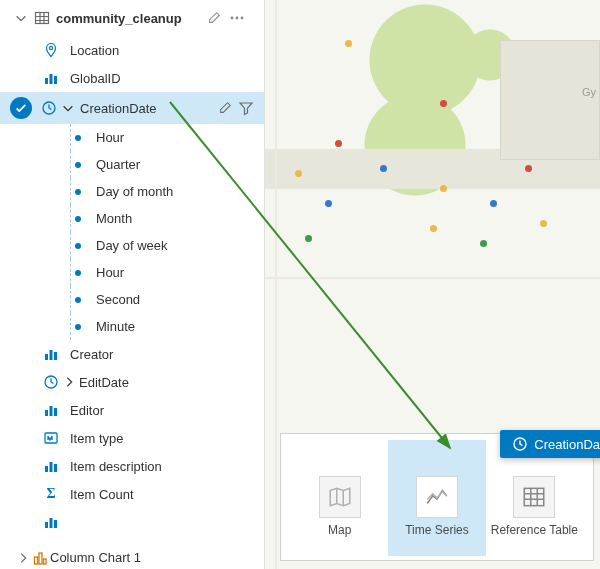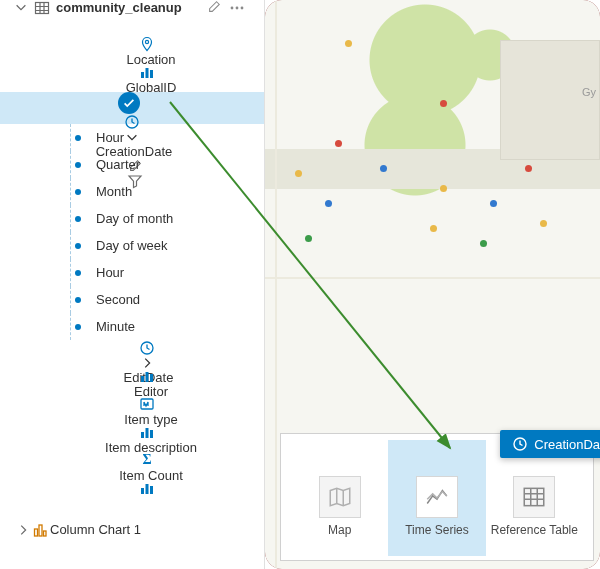--- a/index.html
+++ b/index.html
@@ -16,35 +16,34 @@
   .container { display: flex; height: 100%; }
   .sidebar {
     width: 265px;
     background: #fff;
     border-right: 1px solid #e0e0e0;
     overflow: hidden;
     position: relative;
   }
   .layer-header {
     display: flex;
-    align-items: flex-start;
+    align-items: center;
     height: 36px;
     padding: 0 19px 0 14px;
   }
   .layer-header .name { flex: 1; margin-left: 6px; font-weight: 600; color: #323232; }
   .row-action { color: #777; margin-left: 8px; display:flex; align-items:center; }
   .tree { padding-bottom: 6px; }
   .field-row {
     display: flex;
     align-items: center;
     height: 28px;
     padding-left: 40px;
     padding-right: 10px;
     position: relative;
-    flex-direction: column;
   }
   .field-row.sel {
     background: #cfe8f7;
     padding-left: 10px;
     height: 32px;
   }
   .field-row .icon-slot {
     width: 22px; display:flex; justify-content:center; align-items:center;
     color: #0079c1;
   }
@@ -71,21 +70,20 @@
 
   .bottom-rows { margin-top: 2px; }
   .bottom-row {
     display:flex;align-items:center;height:27px;padding-left:16px;color:#323232;
   }
   .bottom-row .bicon { width:20px;display:flex;justify-content:center;color:#d17a00;}
 
   .map-area {
     flex:1; position: relative; background: #7f1d1d;
     overflow: hidden;
-    border-radius: 17px;
   }
   .map-bg {
     position:absolute; inset:0;
     background:
       radial-gradient(circle at 160px 60px, #cfe3a6 0 55px, transparent 56px),
       radial-gradient(circle at 150px 145px, #cfe3a6 0 50px, transparent 51px),
       radial-gradient(circle at 225px 55px, #cfe3a6 0 25px, transparent 26px),
       linear-gradient(#f6f6f1, #f6f6f1);
   }
   .map-bg::after{
@@ -224,43 +222,53 @@
       <div class="subfield-row">
           <span class="dot"></span>
           <span>Hour</span>
         </div>
       <div class="subfield-row">
           <span class="dot"></span>
           <span>Quarter</span>
         </div>
       <div class="subfield-row">
           <span class="dot"></span>
+          <span>Day of month</span>
+        </div>
+      <div class="subfield-row">
+          <span class="dot"></span>
           <span>Month</span>
         </div>
       <div class="subfield-row">
           <span class="dot"></span>
-          <span>Day of month</span>
-        </div>
-      <div class="subfield-row">
-          <span class="dot"></span>
           <span>Day of week</span>
         </div>
       <div class="subfield-row">
           <span class="dot"></span>
           <span>Hour</span>
         </div>
       <div class="subfield-row">
           <span class="dot"></span>
           <span>Second</span>
         </div>
       <div class="subfield-row">
           <span class="dot"></span>
           <span>Minute</span>
         </div>
 
+      <div class="field-row">
+        <span class="icon-slot">
+            <svg class="ic16" viewBox="0 0 16 16" fill="#0079c1">
+              <rect x="2" y="8" width="3" height="6"></rect>
+              <rect x="6.5" y="4" width="3" height="10"></rect>
+              <rect x="11" y="6" width="3" height="8"></rect>
+            </svg>
+          </span>
+        <span class="label">Creator</span>
+      </div>
 
       <div class="field-row">
         <span class="icon-slot">
             <svg class="ic16" viewBox="0 0 16 16" fill="none" stroke="#0079c1" stroke-width="1.3">
               <circle cx="8" cy="8" r="6"></circle>
               <path d="M8 4.5V8l2.5 1.5"></path>
             </svg>
           </span>
         <span style="width:14px;display:flex;justify-content:center">
             <svg class="ic" viewBox="0 0 16 16" fill="none" stroke="#323232" stroke-width="1.4">

